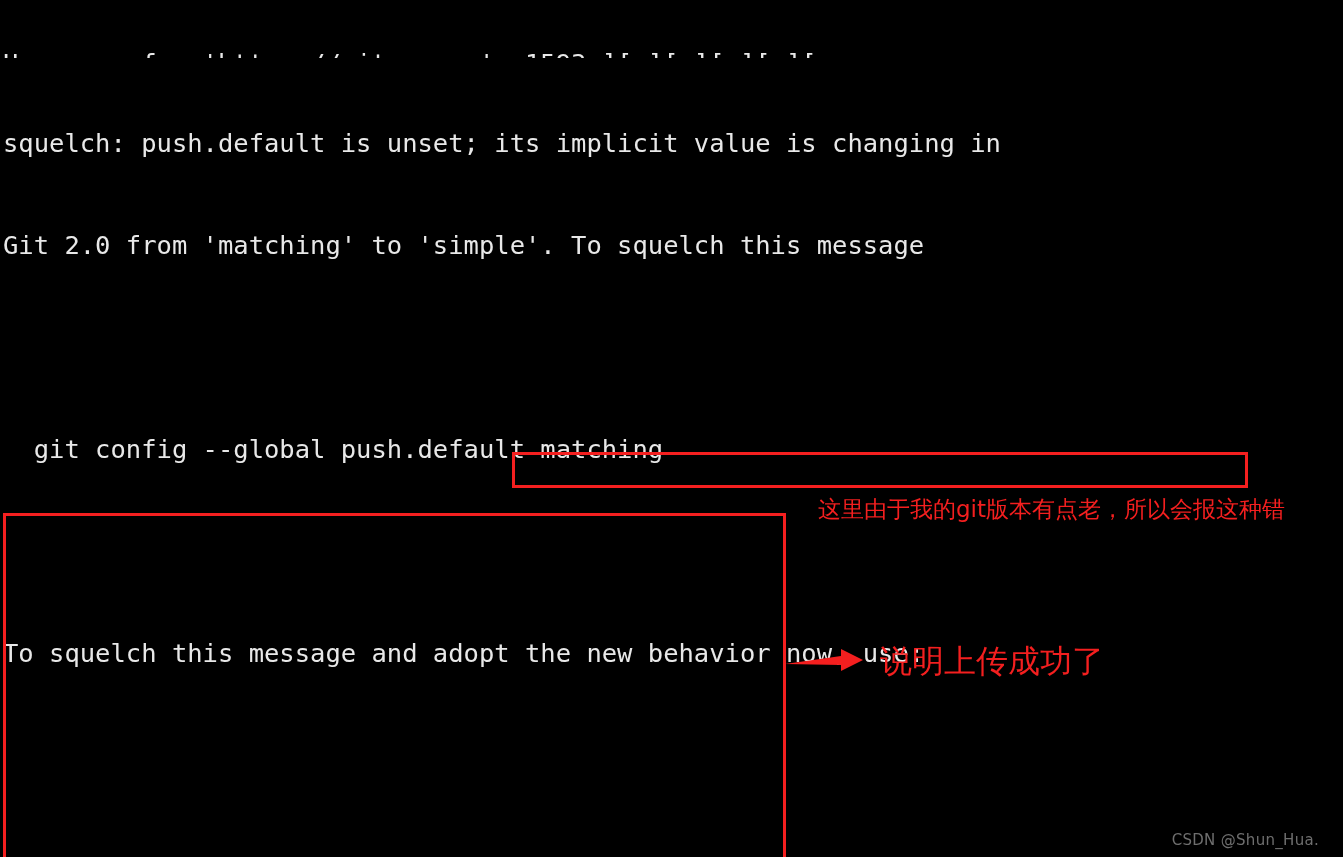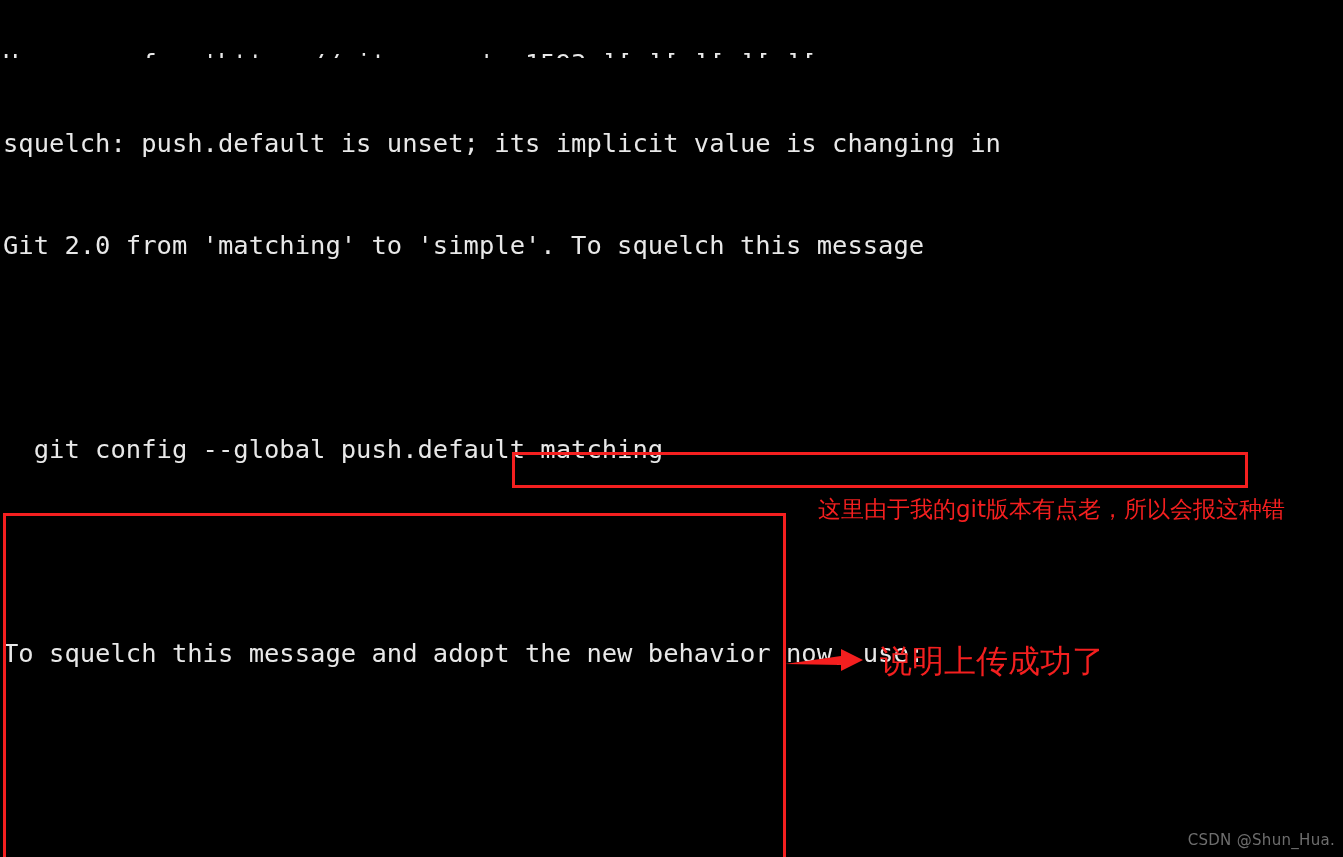--- a/index.html
+++ b/index.html
@@ -90,21 +90,21 @@
     position: absolute;
     left: 785px;
     top: 648px;
     width: 78px;
     height: 26px;
   }
 
   
   #watermark {
     position: absolute;
-    right: 8px;
+    right: 24px;
     bottom: 8px;
     color: #6e6e6e;
     font-family: "DejaVu Sans", "Liberation Sans", sans-serif;
     font-size: 15px;
     letter-spacing: 0.3px;
     white-space: pre;
   }
 </style>
 </head>
 <body>

